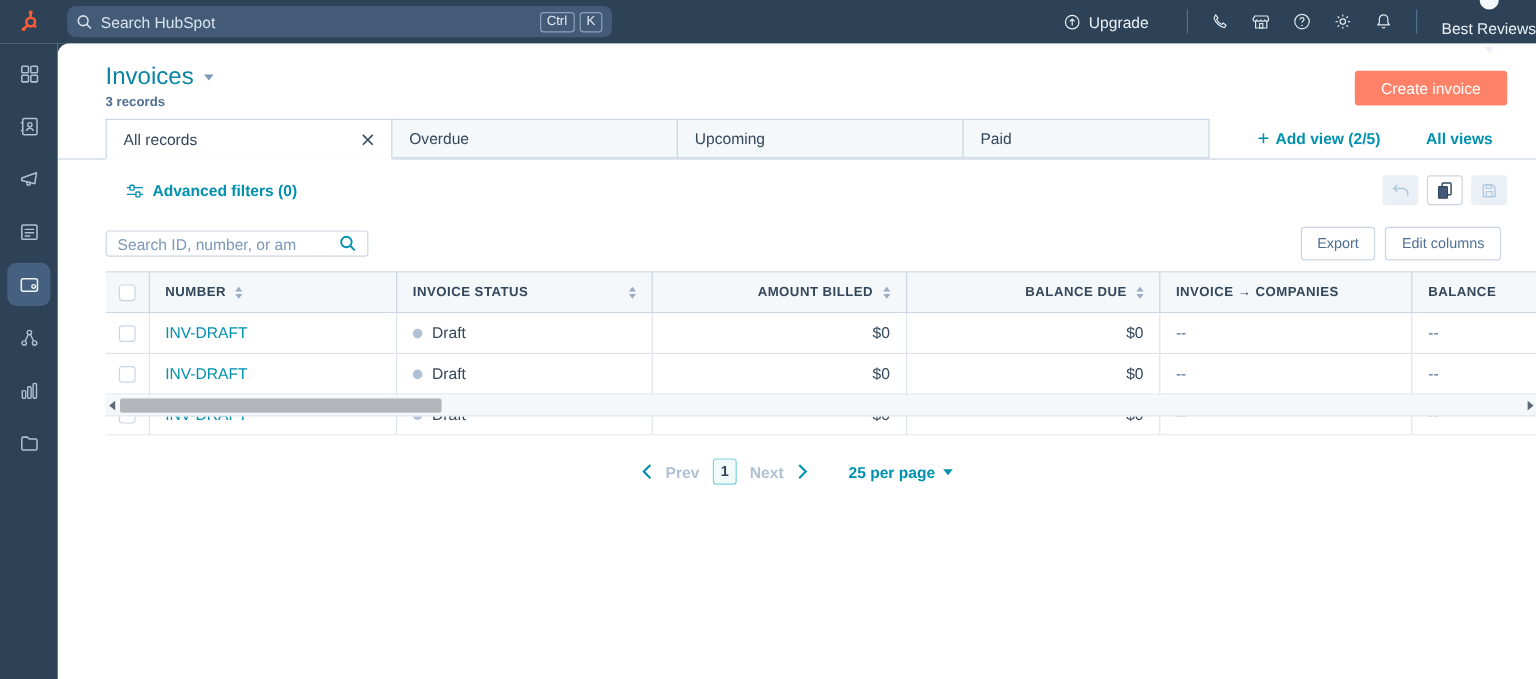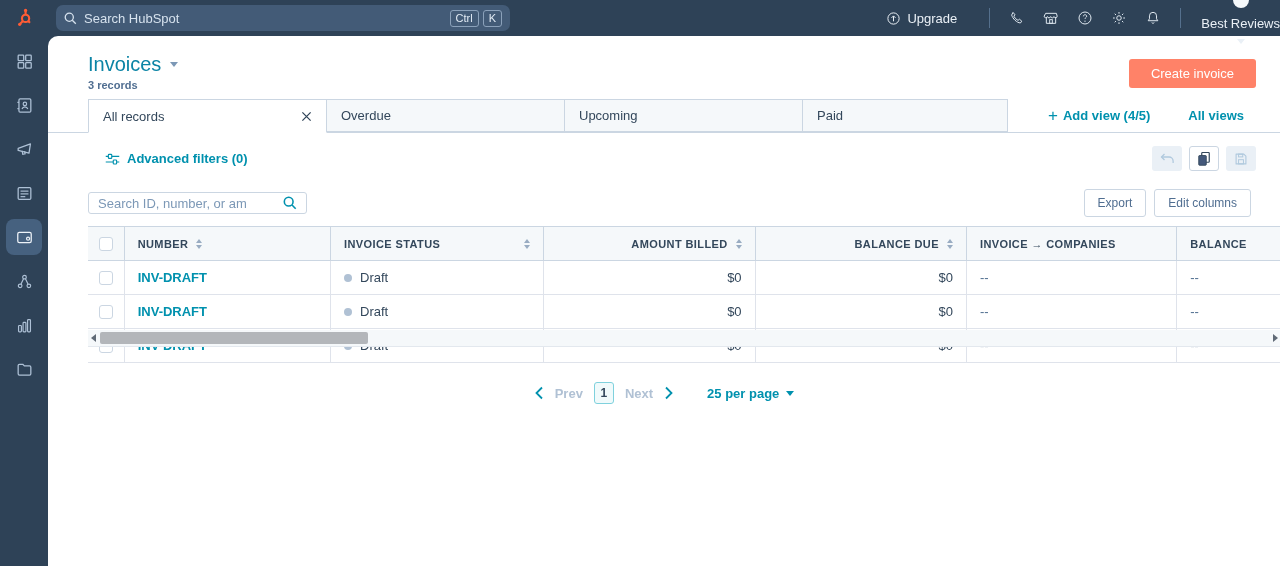--- a/index.html
+++ b/index.html
@@ -73,21 +73,21 @@
   .thead .cell { border-right:1px solid #cbd6e2; }
   .c0 { width:37px; justify-content:center; padding:0; }
   .c1 { width:208px; } .c2 { width:215px; } .c3 { width:213px; justify-content:flex-end; }
   .c4 { width:213px; justify-content:flex-end; } .c5 { width:212px; } .c6 { width:162px; border-right:none !important; }
   .hlabel { font-size:11px; font-weight:bold; color:#33475b; letter-spacing:.4px; }
   .sort { display:inline-flex; flex-direction:column; gap:2px; margin-left:8px; }
   .sort i { width:0; height:0; border-left:3.5px solid transparent; border-right:3.5px solid transparent; display:block; }
   .sort .up { border-bottom:4px solid #99acc2; }
   .sort .dn { border-top:4px solid #99acc2; }
   .cbx { width:14px; height:14px; border:1px solid #cbd6e2; border-radius:3px; background:#fff; cursor:pointer; }
-  .link-cell { color:#0091ae; font-weight:bold; font-size:13px; cursor:pointer; }
+  .link-cell { color:#0091ae; font-weight:normal; font-size:13px; cursor:pointer; }
   .status-dot { width:8px; height:8px; border-radius:50%; background:#b0c1d4; margin-right:8px; flex:0 0 auto; }
   .cell-text { font-size:13px; color:#33475b; }
   .muted { color:#516f90; }
 
   
   .hscroll { position:absolute; top:294px; left:40px; width:1192px; height:17px; background:#f5f8fa; border-bottom:1px solid #e3e8ee; display:flex; align-items:center; }
   .sb-arrow { width:10px; display:flex; justify-content:center; cursor:pointer; }
   .tri-l { width:0;height:0;border-top:4px solid transparent;border-bottom:4px solid transparent;border-right:5px solid #606a76; }
   .tri-r { width:0;height:0;border-top:4px solid transparent;border-bottom:4px solid transparent;border-left:5px solid #606a76; }
   .sb-track { flex:1; position:relative; height:100%; }
@@ -260,21 +260,21 @@
     </div>
     <div class="tab">
       <span>Upcoming</span>
     </div>
     <div class="tab paid">
       <span>Paid</span>
     </div>
     <div class="tab-links">
       <div class="tab-link">
         <span class="plus">+</span>
-        <span>Add view (4/5)</span>
+        <span>Add view (2/5)</span>
       </div>
       <div class="tab-link">
         <span>All views</span>
       </div>
     </div>
   </div>
 
   <div class="filter-row">
     <div class="adv-filters">
       <svg width="15" height="14" viewBox="0 0 20 18">

